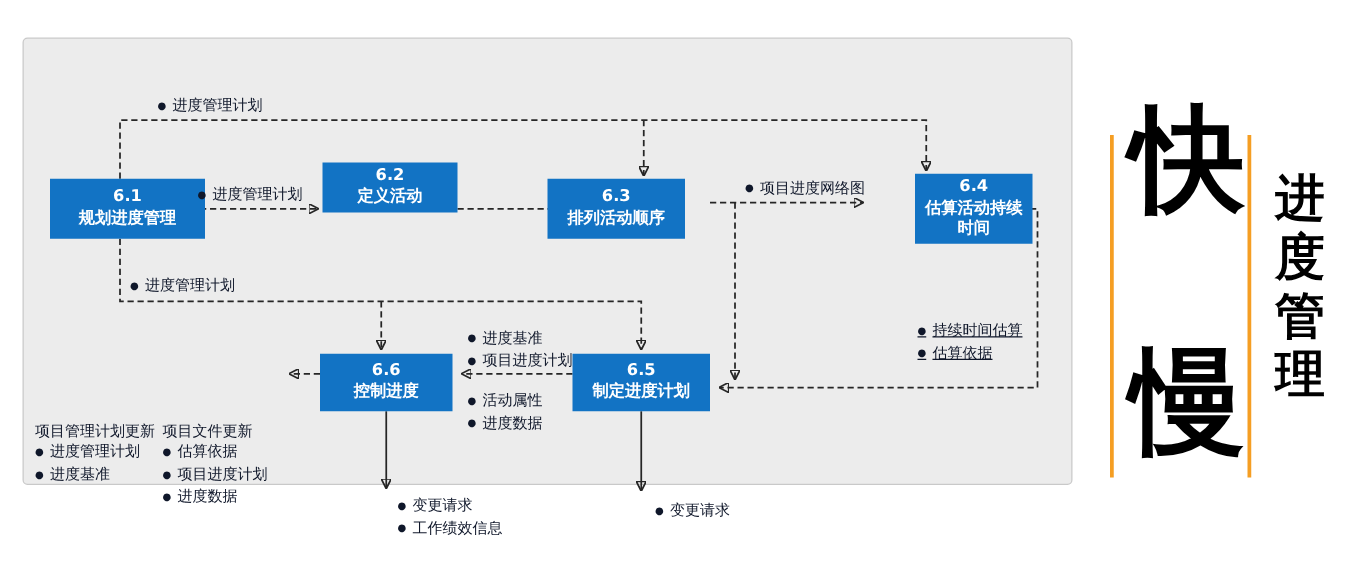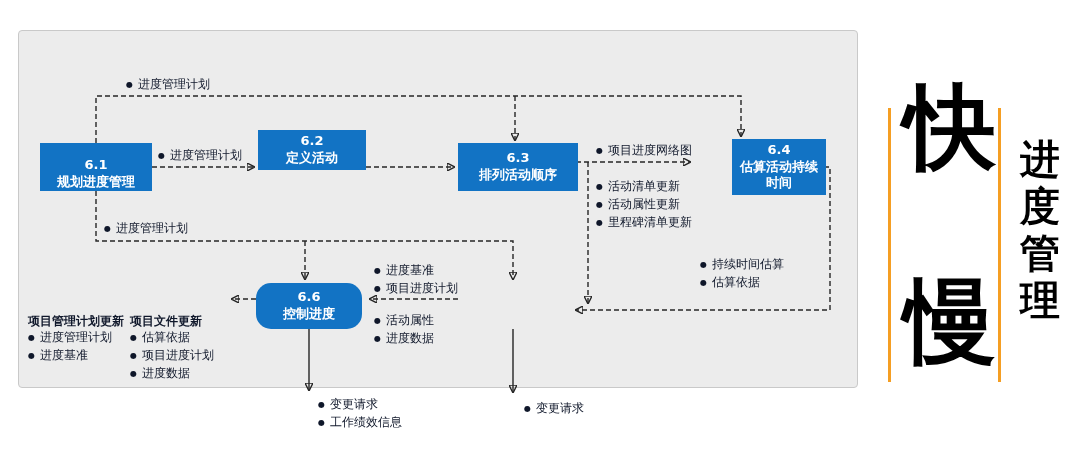--- a/index.html
+++ b/index.html
@@ -8,21 +8,21 @@
   .panel{position:absolute;left:18px;top:30px;width:838px;height:356px;
          background:var(--panel-gray,#ececec);border:1px solid #c9c9c9;border-radius:4px;}
   svg.arrows{position:absolute;left:0;top:0;width:1080px;height:460px;pointer-events:none;}
   svg.arrows path{fill:none;stroke:var(--arrow-dark,#262626);stroke-width:1.4;}
   svg.arrows path.dashed{stroke-dasharray:5 3;}
   .pbox{position:absolute;background:var(--box-blue,#1273C4);color:#fff;display:flex;
         flex-direction:column;align-items:center;justify-content:center;text-align:center;
         font-weight:700;font-size:13px;line-height:1.3;}
   .box-name{white-space:pre-line;}
   .lbl{position:absolute;font-size:12px;line-height:16px;color:#0f172a;white-space:nowrap;}
-  .lbl .hdr{font-weight:700;}
+  .lbl .hdr{font-weight:400;margin-top:24px;}
   .bi::before{content:"●";font-size:8px;margin-right:5px;position:relative;top:-1px;}
   .accent{position:absolute;width:3px;background:var(--accent-orange,#F59E23);}
   .bigchar{position:absolute;width:104px;text-align:center;font-size:92px;font-weight:900;
            color:#000;line-height:1;}
   .vtitle{position:absolute;left:1012px;top:136px;width:56px;text-align:center;}
   .vchar{font-size:40px;font-weight:900;color:#000;line-height:47px;}
 </style>
 </head>
 <body>
 
@@ -44,70 +44,67 @@
     <path class="dashed" d="M588,162 V303" marker-end="url(#arr)"></path>
     <path class="dashed" d="M96,191 V241 H513 V279" marker-end="url(#arr)"></path>
     <path class="dashed" d="M305,241 V279" marker-end="url(#arr)"></path>
     <path class="dashed" d="M800,167 H830 V310 H576" marker-end="url(#arr)"></path>
     <path class="dashed" d="M458,299 H370" marker-end="url(#arr)"></path>
     <path class="dashed" d="M256,299 H232" marker-end="url(#arr)"></path>
     <path class="solid" d="M309,329 V390" marker-end="url(#arr)"></path>
     <path class="solid" d="M513,329 V392" marker-end="url(#arr)"></path>
   </svg>
 
-  <div class="pbox" style="left:40px;top:143px;width:112px;height:48px;justify-content:flex-end;">
+  <div class="pbox" style="left:40px;top:143px;width:124px;height:48px;">
     <div class="box-id">6.1</div>
     <div class="box-name">规划进度管理</div>
   </div>
   <div class="pbox" style="left:258px;top:130px;width:108px;height:40px;">
     <div class="box-id">6.2</div>
     <div class="box-name">定义活动</div>
   </div>
-  <div class="pbox" style="left:458px;top:143px;width:120px;height:48px;">
+  <div class="pbox" style="left:438px;top:143px;width:110px;height:48px;">
     <div class="box-id">6.3</div>
     <div class="box-name">排列活动顺序</div>
   </div>
   <div class="pbox" style="left:732px;top:139px;width:94px;height:56px;">
     <div class="box-id">6.4</div>
     <div class="box-name">估算活动持续
 时间</div>
   </div>
-  <div class="pbox" style="left:256px;top:283px;width:106px;height:46px;border-radius:15px;">
+  <div class="pbox" style="left:256px;top:283px;width:106px;height:46px;">
     <div class="box-id">6.6</div>
     <div class="box-name">控制进度</div>
+  </div>
+  <div class="pbox" style="left:458px;top:283px;width:110px;height:46px;">
+    <div class="box-id">6.5</div>
+    <div class="box-name">制定进度计划</div>
   </div>
 
   <div class="lbl" style="left:126px;top:76px;">
     <div class="bullets">
         <div class="bi">进度管理计划</div>
       </div>
   </div>
   <div class="lbl" style="left:158px;top:147px;">
     <div class="bullets">
         <div class="bi">进度管理计划</div>
       </div>
   </div>
   <div class="lbl" style="left:596px;top:142px;">
     <div class="bullets">
         <div class="bi">项目进度网络图</div>
       </div>
   </div>
-  <div class="lbl" style="left:596px;top:178px;">
-    <div class="bullets">
-        <div class="bi">活动清单更新</div>
-        <div class="bi">活动属性更新</div>
-        <div class="bi">里程碑清单更新</div>
-      </div>
-  </div>
   <div class="lbl" style="left:104px;top:220px;">
     <div class="bullets">
         <div class="bi">进度管理计划</div>
       </div>
   </div>
-  <div class="lbl" style="left:700px;top:256px;">
+  <div class="lbl" style="left:734px;top:256px;text-decoration:underline;">
     <div class="bullets">
         <div class="bi">持续时间估算</div>
         <div class="bi">估算依据</div>
       </div>
   </div>
   <div class="lbl" style="left:374px;top:262px;">
     <div class="bullets">
         <div class="bi">进度基准</div>
         <div class="bi">项目进度计划</div>
       </div>

